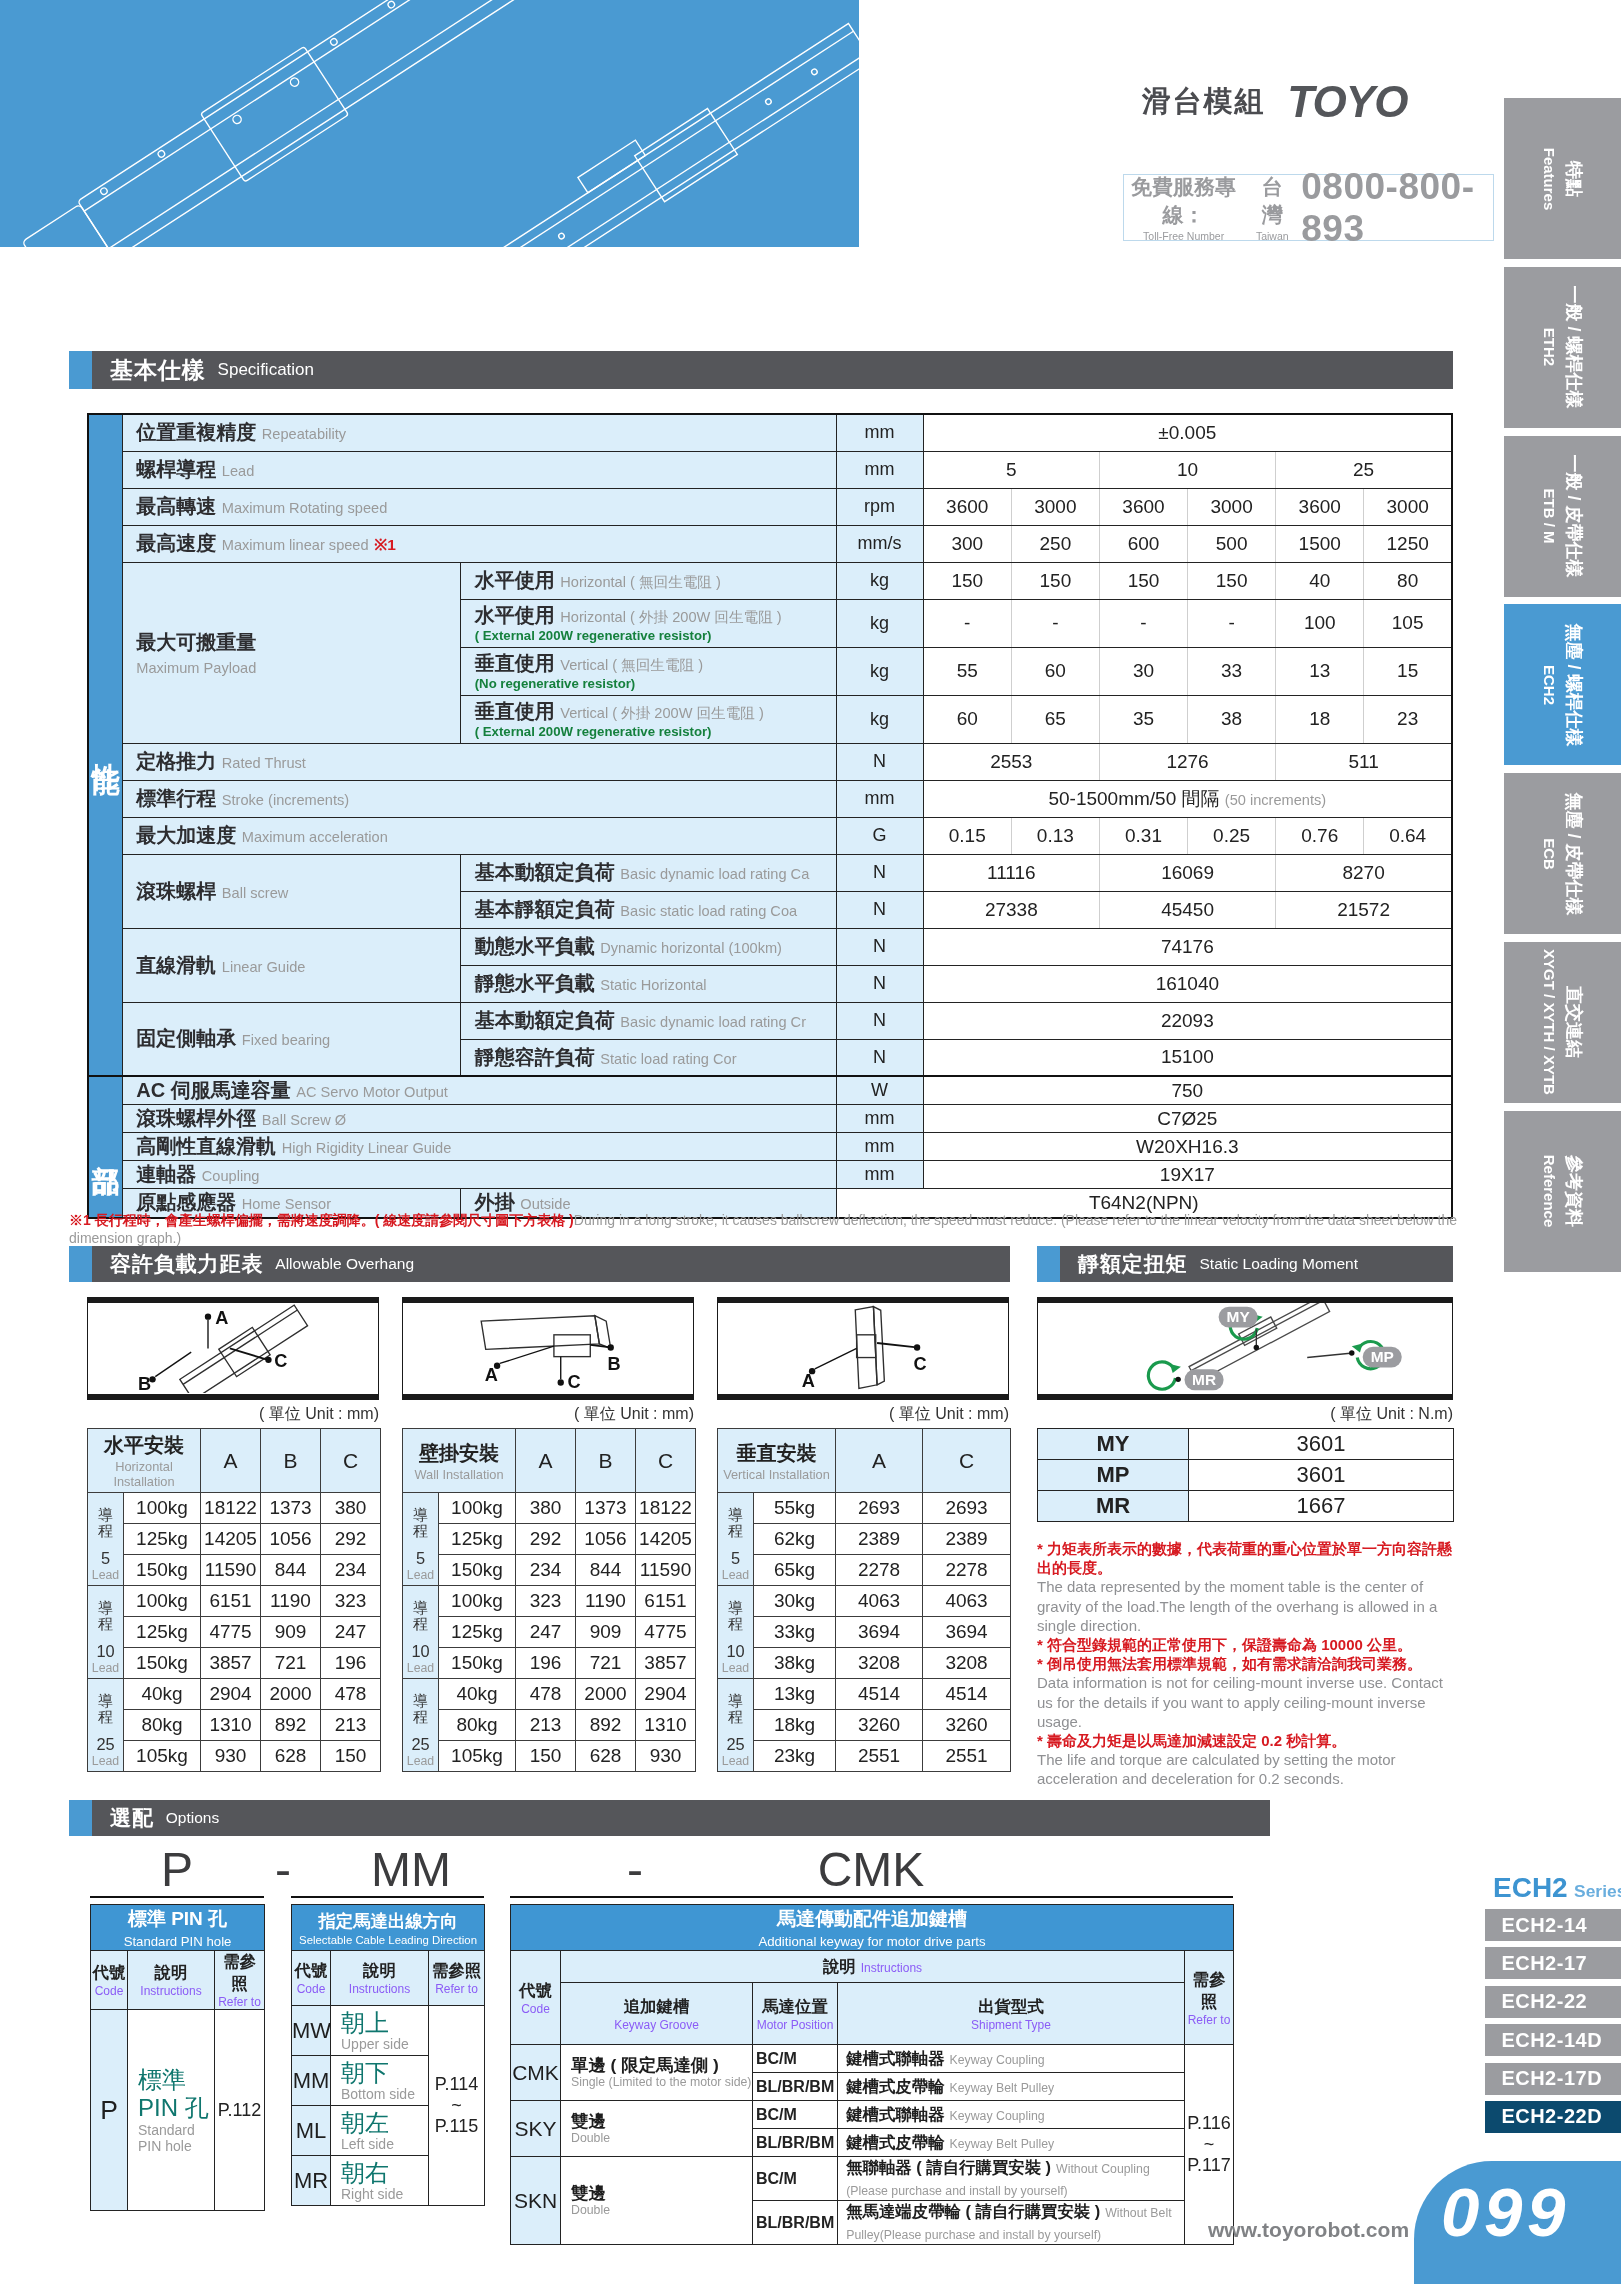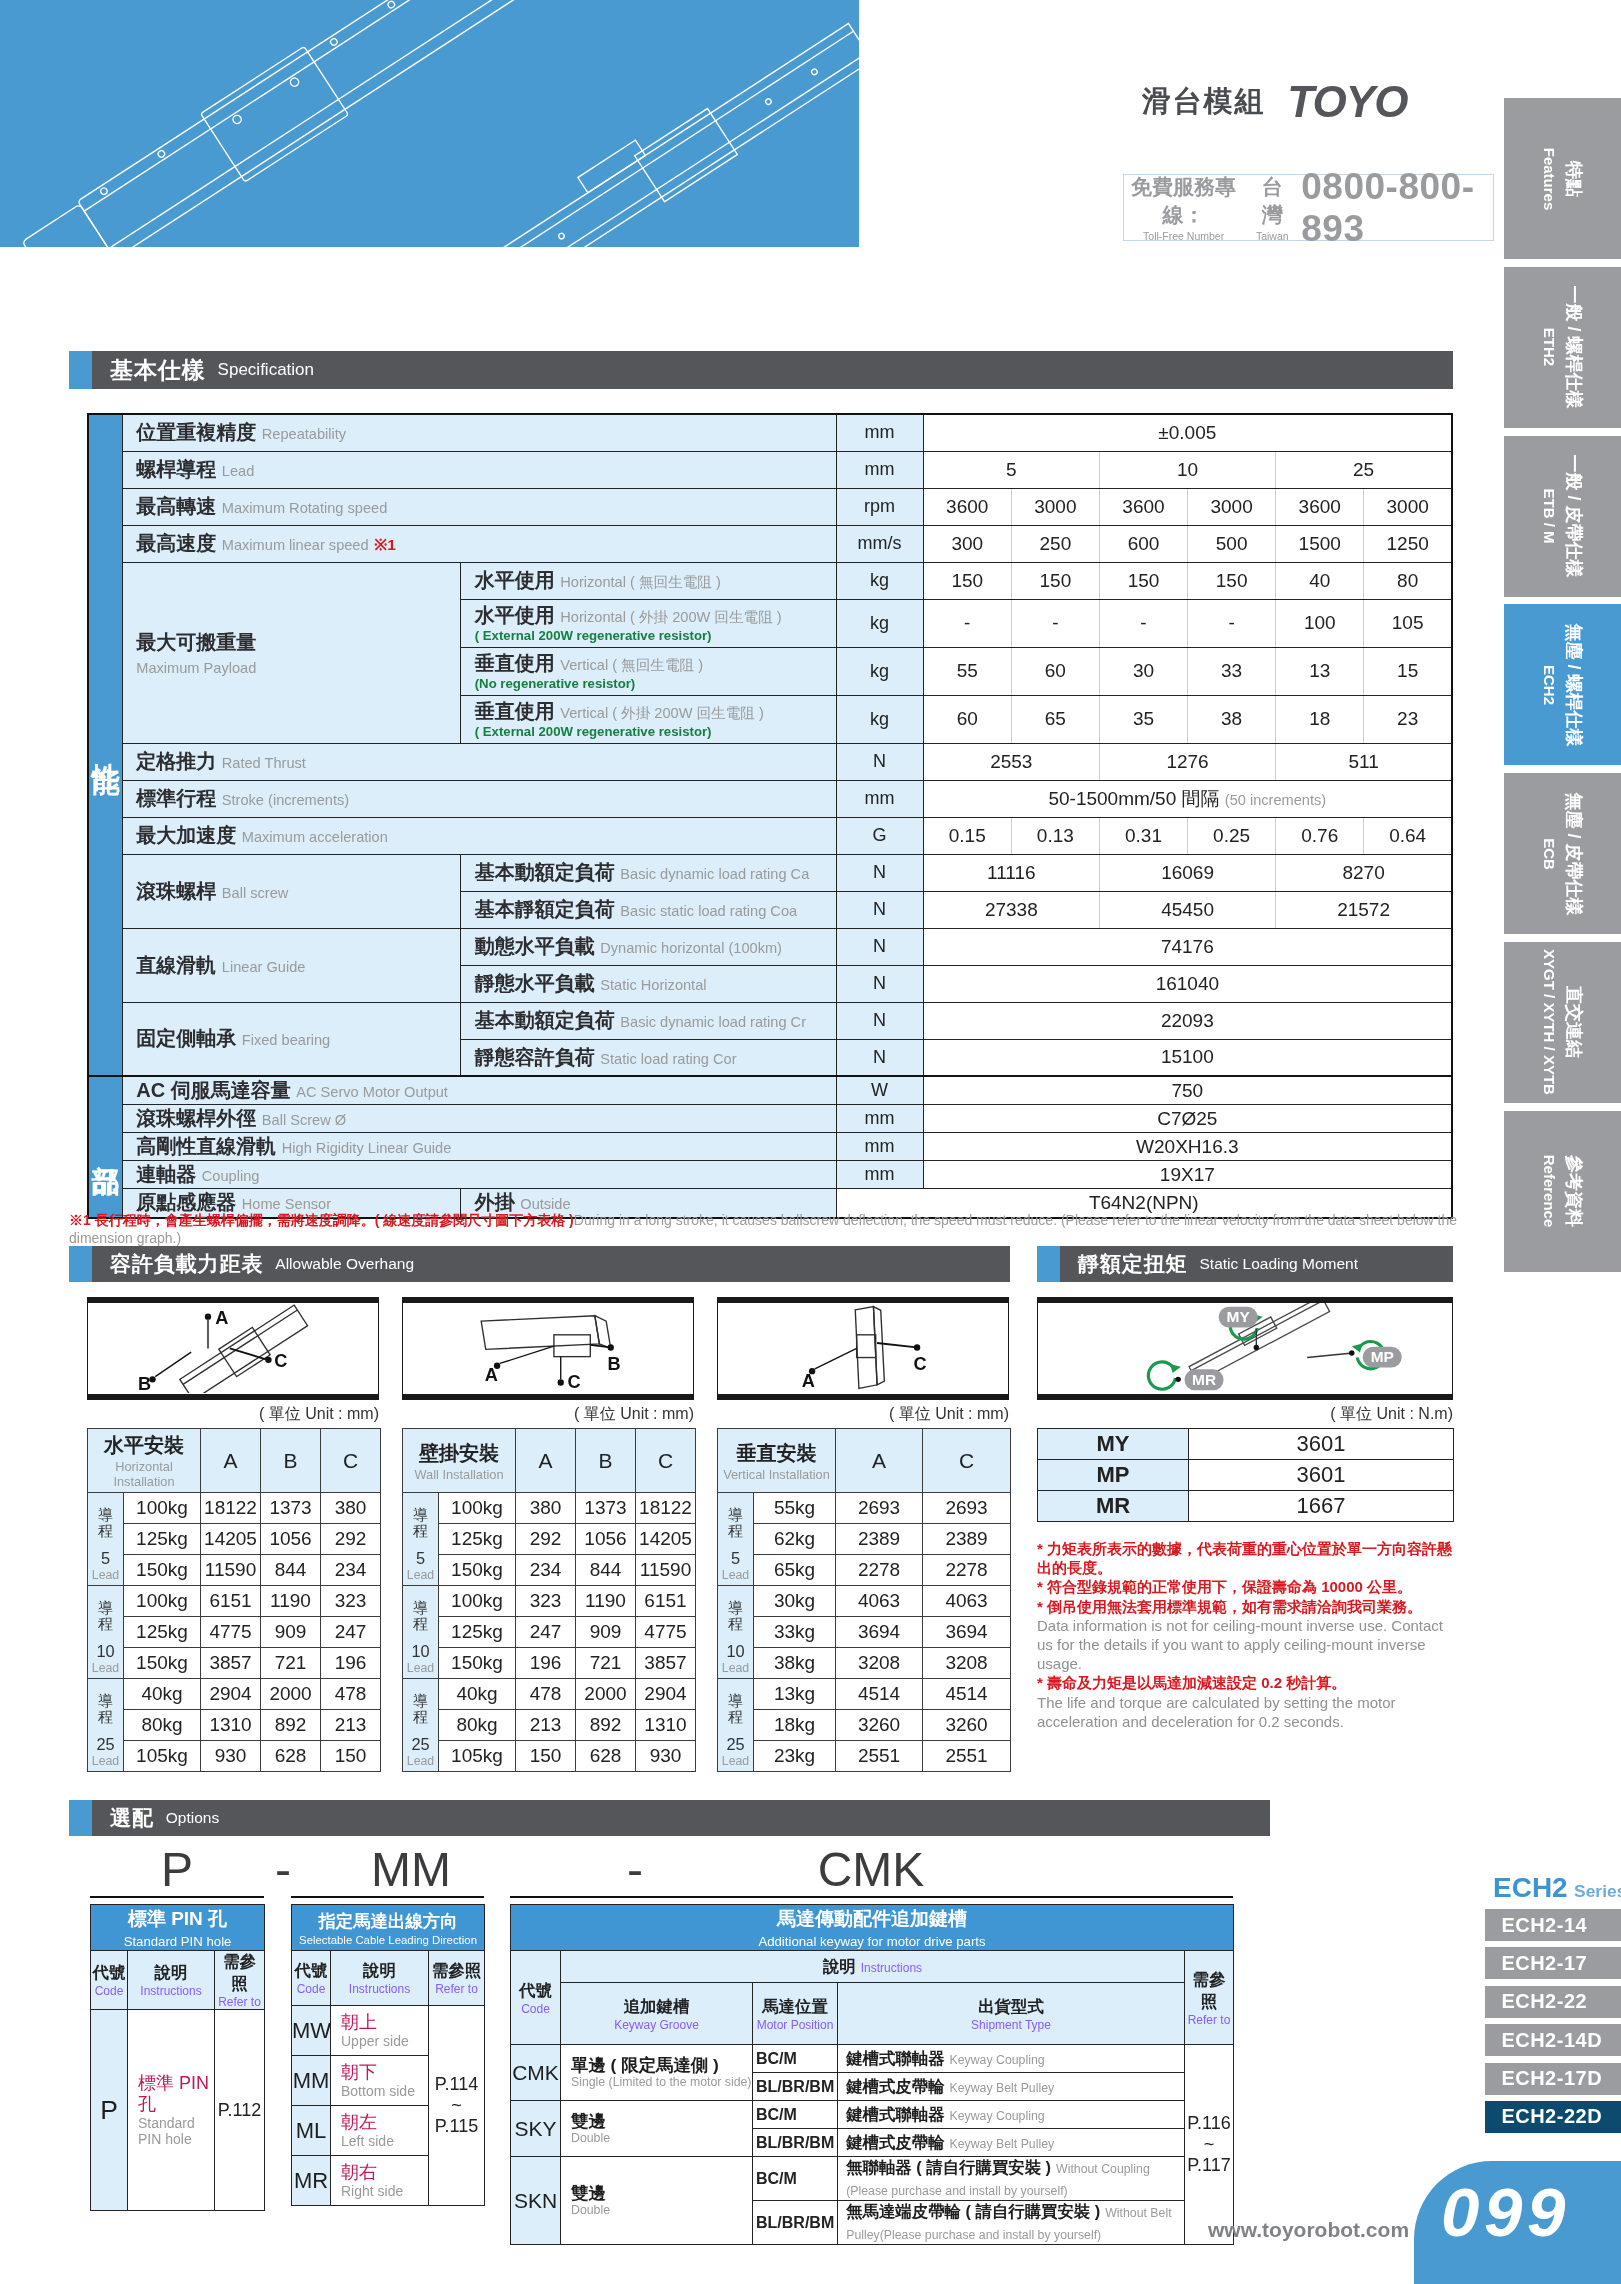--- a/index.html
+++ b/index.html
@@ -90,21 +90,21 @@
 .opt tr.tbar{height:46px}
 .opt td.tb{background:#3f96d3;color:#fff;border:none}
 .opt .tbzh{font-size:19px;font-weight:700}
 .opt .tben{font-size:13.2px;font-weight:400;margin-top:1.8px}
 .opt tr.ch{height:55px}
 .opt td.chc{background:#dbeefa}
 .opt .czh{font-size:16.4px;color:#222;font-weight:600}
 .opt .cen{font-size:12px;color:#8b5cf6}
 .opt td.code{background:#dbeefa;font-size:26.5px;font-weight:500;color:#1e1e1e}
 .opt td.desc{text-align:left;padding-left:10px}
-.opt .dzh{font-size:18px;color:#be185d;font-weight:500;line-height:1.15}
+.opt .dzh{font-size:24px;color:#0f766e;font-weight:500;line-height:1.15}
 .opt .den{font-size:14px;color:#9a9a9a;line-height:1.15}
 .opt td.ref{font-size:18px}
 .opt tr.kh1{height:32px}.opt tr.kh2{height:62px}.opt tr.kr{height:28px}
 .opt td.pos{font-size:16px;font-weight:600;text-align:left;padding-left:3px}
 .opt td.ship{text-align:left;padding-left:8.2px}
 .opt .szh{font-size:16.4px;font-weight:600;color:#1e1e1e}
 .opt .sen{font-size:12.3px;color:#9a9a9a;font-weight:400}
 .opt .gzh{font-size:17.4px;font-weight:600;color:#1e1e1e;line-height:1.15}
 .opt .gen{font-size:12.3px;color:#9a9a9a;line-height:1.15}
 
@@ -780,20 +780,21 @@
         <td class="mv">3601</td>
       </tr>
 <tr>
         <td class="ml">MR</td>
         <td class="mv">1667</td>
       </tr>
 </tbody>
   </table>
 <div class="abs notes" style="left:1037px;top:1539px;width:418px">
   <div class="nzh">* 力矩表所表示的數據，代表荷重的重心位置於單一方向容許懸出的長度。</div>
+  <div class="nen">The data represented by the moment table is the center of gravity of the load.The length of the overhang is allowed in a single direction.</div>
   <div class="nzh">* 符合型錄規範的正常使用下，保證壽命為 10000 公里。</div>
   <div class="nzh">* 倒吊使用無法套用標準規範，如有需求請洽詢我司業務。</div>
   <div class="nen">Data information is not for ceiling-mount inverse use. Contact us for the details if you want to apply ceiling-mount inverse usage.</div>
   <div class="nzh">* 壽命及力矩是以馬達加減速設定 0.2 秒計算。</div>
   <div class="nen">The life and torque are calculated by setting the motor acceleration and deceleration for 0.2 seconds.</div>
 </div>
 
 <div class="abs secbar" style="left:69px;top:1800px;width:1201px;height:36px">
   <div class="sq"></div>
   <div class="bar">

